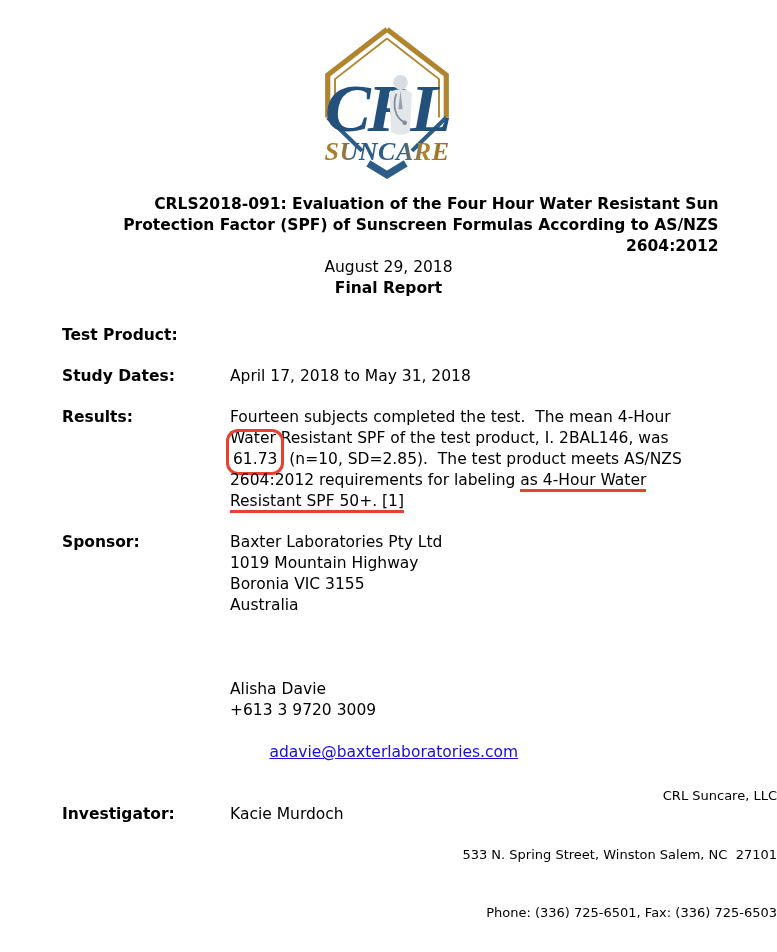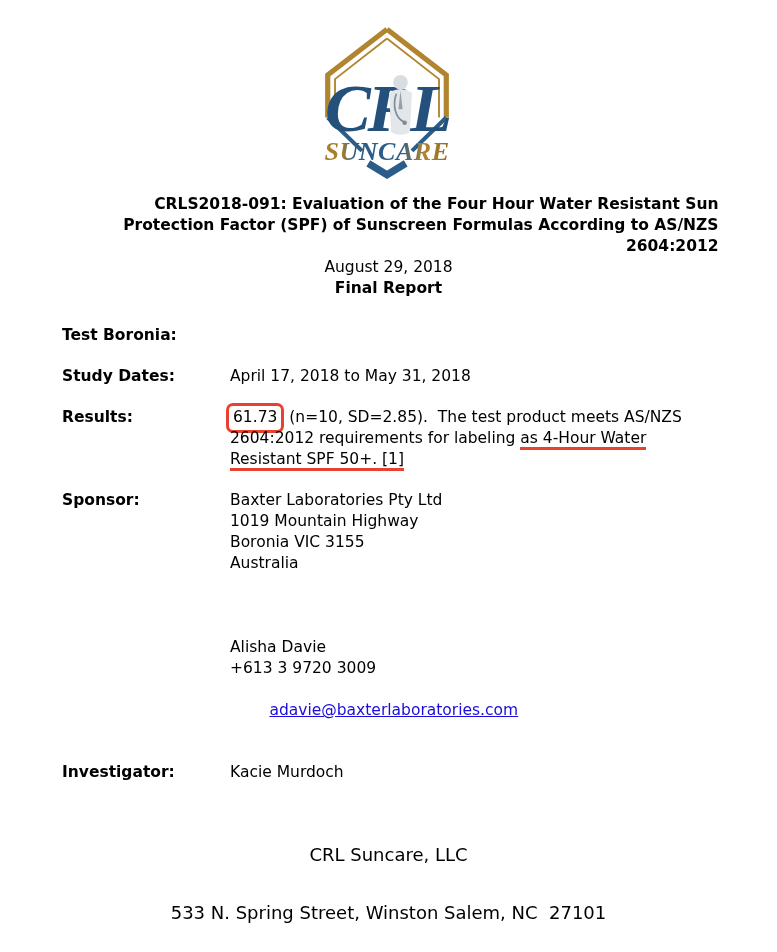--- a/index.html
+++ b/index.html
@@ -31,31 +31,31 @@
     margin-bottom:20px;align-items:start;
   }
   .field-label{font-weight:bold;}
   .field-value{white-space:pre-wrap;}
   .contact-block{margin-top:21px;white-space:pre-wrap;}
   .email-link{
     color:var(--link);text-decoration:underline;cursor:pointer;
   }
   .red-box{
     border:3px solid var(--red);
-    border-radius:7px;
-    padding:2px 4px 4px 4px;
+    border-radius:12px;
+    padding:18px 4px 4px 4px;
     margin-left:-4px;
   }
   .red-underline{
     border-bottom:3px solid var(--red);
     padding-bottom:0;
   }
   .footer{
     position:absolute;left:0;right:0;bottom:10px;
-    text-align:center;font-size:18px;line-height:19.5px;
+    text-align:right;font-size:13px;line-height:19.5px;
     white-space:pre-wrap;
   }
 </style>
 </head>
 <body>
 
 <div class="logo-wrap">
   <svg viewBox="0 0 140 150" width="146" height="156">
     <defs>
       <linearGradient id="sg" x1="0" y1="0" x2="1" y2="0">
@@ -95,31 +95,33 @@
 <div class="title-block">CRLS2018-091: Evaluation of the Four Hour Water Resistant Sun
 Protection Factor (SPF) of Sunscreen Formulas According to AS/NZS
 2604:2012</div>
 <div class="date-line">August 29, 2018</div>
 <div class="report-type">Final Report</div>
 
 <div class="fields">
 
 
   <div class="field-row">
-    <div class="field-label">Test Boronia:</div>
+    <div class="field-label">Test Product:</div>
   </div>
 
   <div class="field-row">
     <div class="field-label">Study Dates:</div>
     <div class="field-value">April 17, 2018 to May 31, 2018</div>
   </div>
 
   <div class="field-row">
     <div class="field-label">Results:</div>
-    <div class="field-value"><span class="red-box">61.73</span><span> (n=10, SD=2.85).  The test product meets AS/NZS
+    <div class="field-value"><span>Fourteen subjects completed the test.  The mean 4-Hour
+Water Resistant SPF of the test product, I. 2BAL146, was
+</span><span class="red-box">61.73</span><span> (n=10, SD=2.85).  The test product meets AS/NZS
 2604:2012 requirements for labeling </span><span class="red-underline">as 4-Hour Water</span><span>
 </span><span class="red-underline">Resistant SPF 50+. [1]</span></div>
   </div>
 
   <div class="field-row">
     <div class="field-label">Sponsor:</div>
     <div>
       <div class="field-value">Baxter Laboratories Pty Ltd
 1019 Mountain Highway
 Boronia VIC 3155
@@ -135,13 +137,14 @@
   <div class="field-row">
     <div class="field-label">Investigator:</div>
     <div class="field-value">Kacie Murdoch</div>
   </div>
 
 </div>
 
 <div class="footer">
   <div>CRL Suncare, LLC</div>
   <div>533 N. Spring Street, Winston Salem, NC  27101</div>
+  <div>Phone: (336) 725-6501, Fax: (336) 725-6503</div>
 </div>
 
 </body></html>

